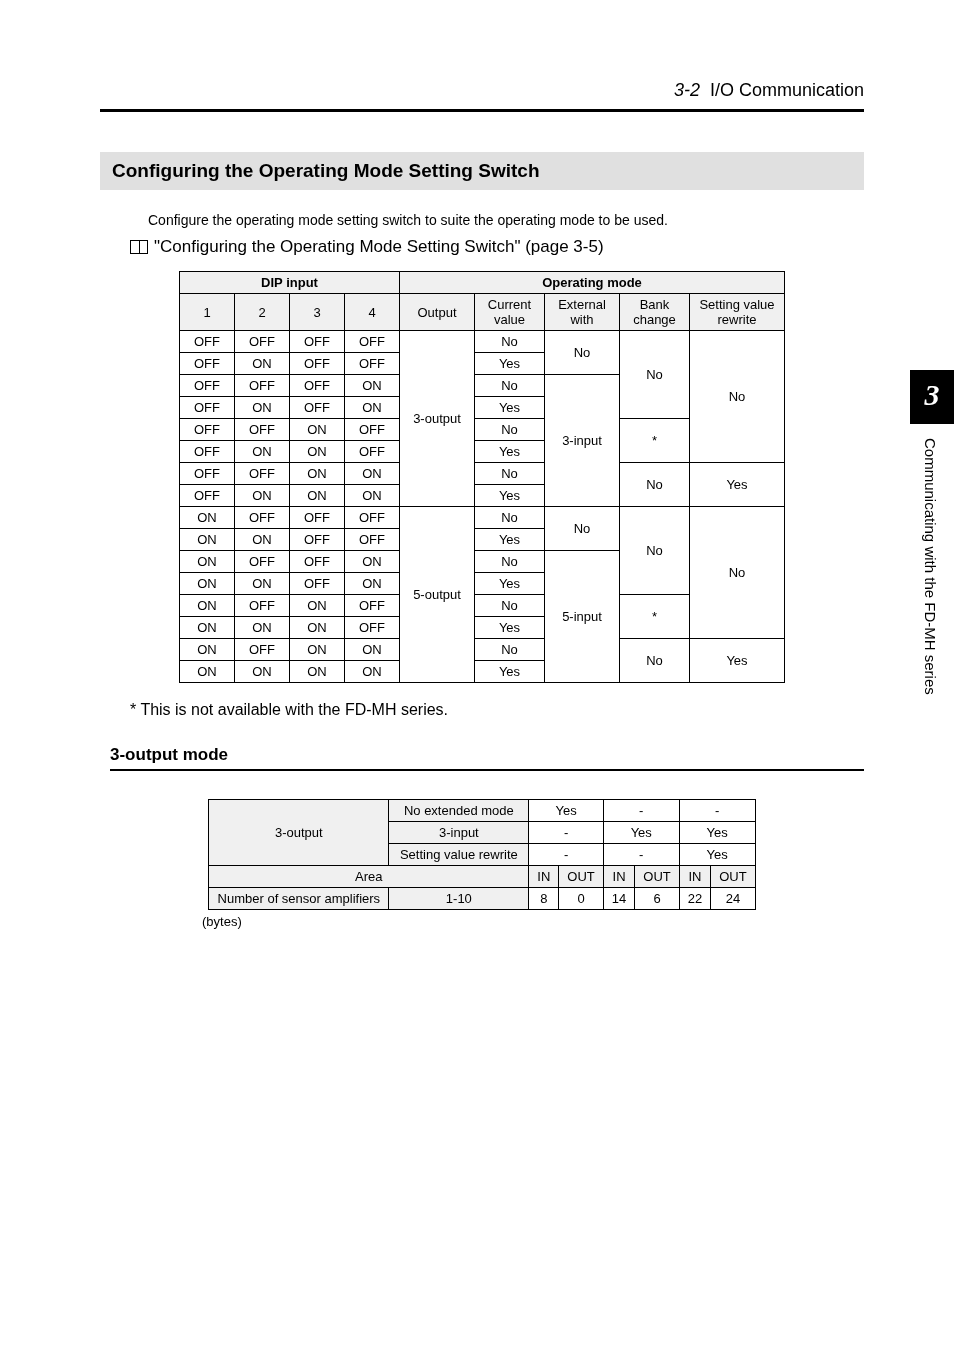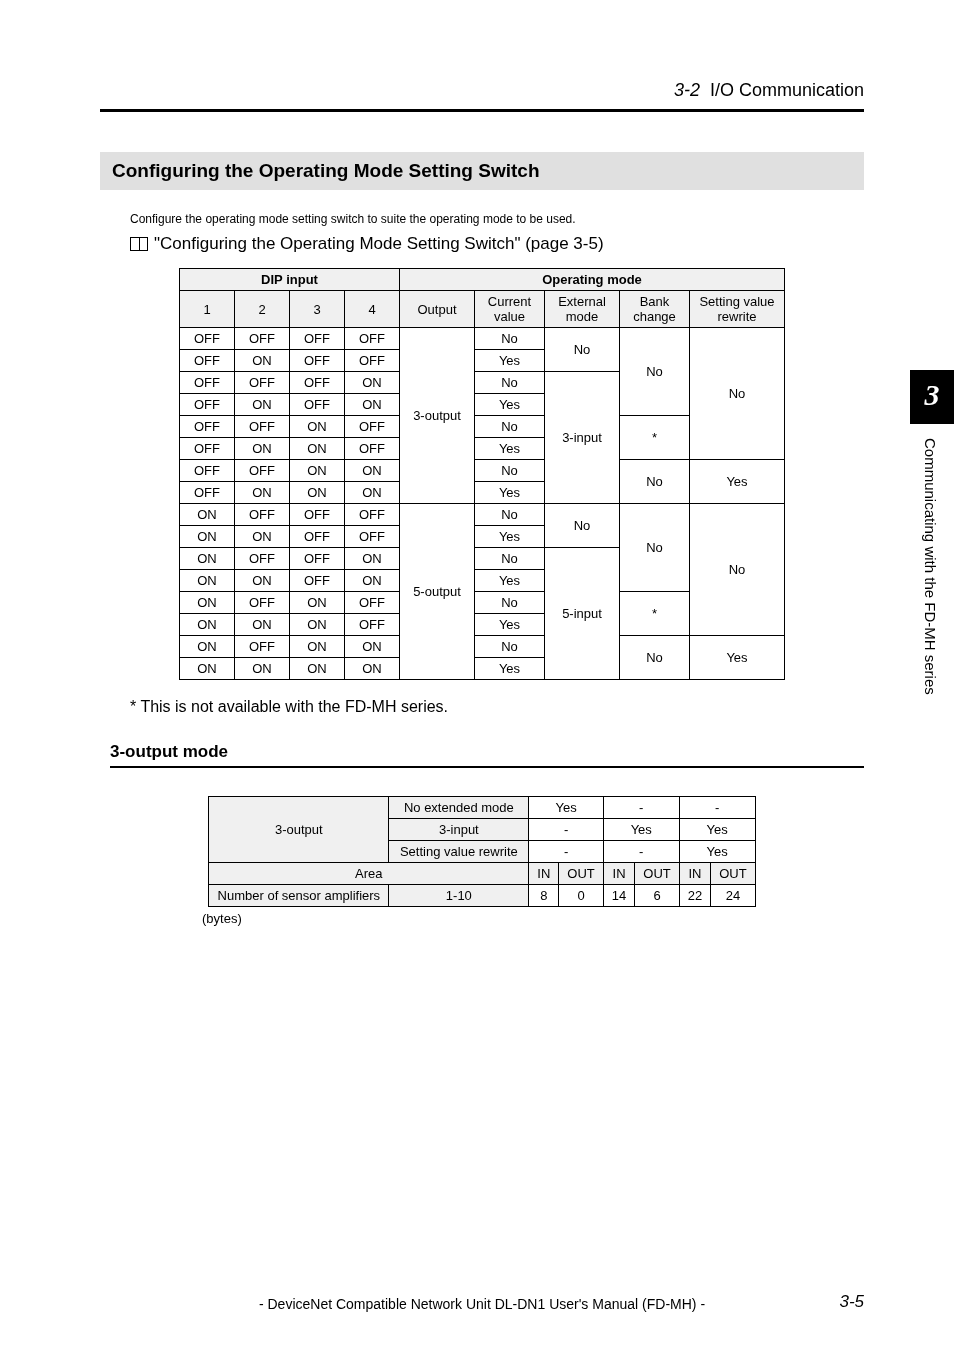--- a/index.html
+++ b/index.html
@@ -30,22 +30,22 @@
     margin: 0 0 40px 0;
   }
   .h2-bar {
     background: #e0e0e0;
     font-weight: bold;
     font-size: 19px;
     padding: 8px 12px;
     margin-bottom: 20px;
   }
   .body-text {
-    margin: 10px 30px 6px 30px;
-    font-size: 12px;
+    margin: 10px 30px 6px 48px;
+    font-size: 14px;
     line-height: 1.5;
   }
   .xref {
     margin: 0 30px 14px 30px;
     font-size: 17px;
   }
   .xref-icon {
     display: inline-block;
     width: 18px; height: 14px;
     border: 1.5px solid #000;
@@ -179,21 +179,21 @@
       </tr>
     </thead>
     <tbody>
       <tr class="subhead">
         <td class="dip-col">1</td>
         <td class="dip-col">2</td>
         <td class="dip-col">3</td>
         <td class="dip-col">4</td>
         <td class="out-col">Output</td>
         <td class="cv-col">Current value</td>
-        <td class="ext-col">External mode</td>
+        <td class="ext-col">External with</td>
         <td class="bank-col">Bank change</td>
         <td class="svr-col">Setting value rewrite</td>
       </tr>
 
       <tr>
         <td>OFF</td>
           <td>OFF</td>
           <td>OFF</td>
           <td>OFF</td>
         <td rowspan="8">3-output</td>
@@ -371,18 +371,14 @@
     </tr>
   </tbody>
     </table>
   <div class="bytes-note">(bytes)</div>
 
   <div class="side-tab">
     <div class="tab-num">3</div>
     <div class="tab-text">Communicating with the FD-MH series</div>
   </div>
 
-  <div class="footer">
-    <span>- DeviceNet Compatible Network Unit DL-DN1 User's Manual (FD-MH) -</span>
-    <span class="pnum">3-5</span>
-  </div>
 
 </div>
 
 </body></html>

